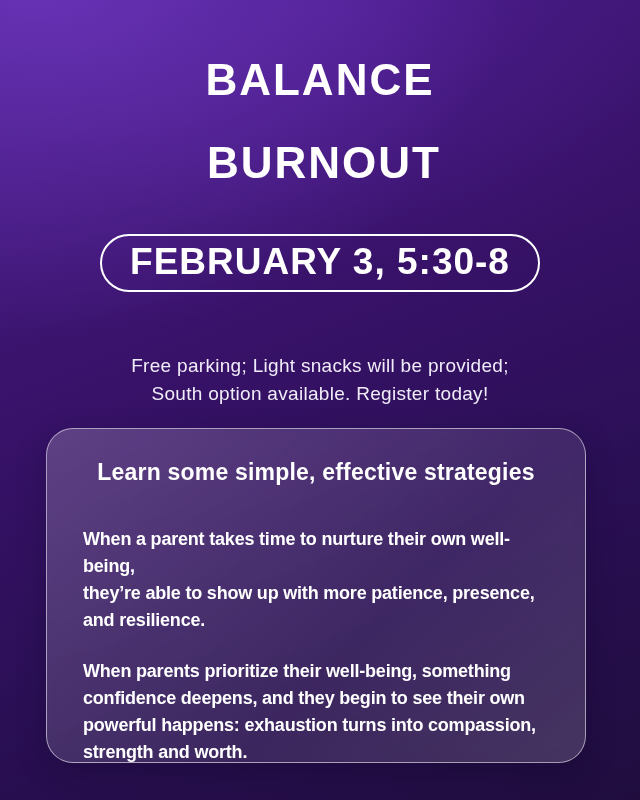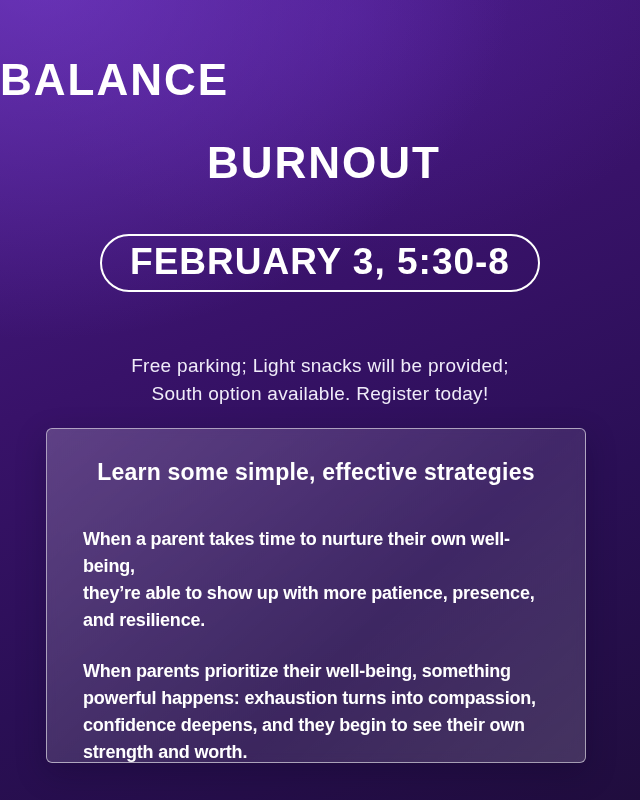--- a/index.html
+++ b/index.html
@@ -14,21 +14,21 @@
     color: #ffffff;
     background:
       radial-gradient(820px 640px at 6% -4%, rgba(126,66,214,0.60), rgba(126,66,214,0) 58%),
       radial-gradient(560px 420px at 55% 2%, rgba(92,36,170,0.35), rgba(92,36,170,0) 60%),
       linear-gradient(158deg, #4a1d8a 0%, #381269 40%, #2a0f55 68%, #200d3e 100%);
   }
 
   
   .title-row {
     position: absolute; top: 58px; left: 0; right: 0;
-    display: flex; align-items: center; justify-content: space-between;
+    display: flex; align-items: center; justify-content: center;
     gap: 20px;
   }
   .title-word {
     font-size: 44px; font-weight: 800; letter-spacing: 2px;
     line-height: 1;
   }
   .title-badge {
     border: 2.5px solid #ffffff; border-radius: 44px;
     padding: 9px 24px 11px 24px;
     font-size: 44px; font-weight: 800; letter-spacing: 2px; line-height: 1;
@@ -62,21 +62,21 @@
     font-size: 19px; font-weight: 400; line-height: 28px;
     color: #f0ecf9; letter-spacing: 0.3px;
   }
 
   
   .glass-card {
     position: absolute; left: 46px; top: 428px;
     width: 540px; height: 335px;
     box-sizing: border-box;
     padding: 26px 36px 0 36px;
-    border-radius: 6px;
+    border-radius: 27px;
     border: 1.5px solid rgba(255,255,255,0.55);
     background: linear-gradient(135deg, rgba(255,255,255,0.20) 0%, rgba(255,255,255,0.10) 60%, rgba(255,255,255,0.16) 100%);
     -webkit-backdrop-filter: blur(6px);
     backdrop-filter: blur(6px);
     box-shadow: 0 10px 30px rgba(10,4,30,0.25);
   }
   .card-heading {
     text-align: center;
     font-size: 23px; font-weight: 800; line-height: 34px;
     letter-spacing: 0.2px;
@@ -117,19 +117,19 @@
     </div>
 
     <div class="card-par first">
       <div>When a parent takes time to nurture their own well-being,</div>
       <div>they’re able to show up with more patience, presence,</div>
       <div>and resilience.</div>
     </div>
 
     <div class="card-par second">
       <div>When parents prioritize their well-being, something</div>
+      <div>confidence deepens, and they begin to see their own</div>
       <div>powerful happens: exhaustion turns into compassion,</div>
-      <div>confidence deepens, and they begin to see their own</div>
       <div>strength and worth.</div>
     </div>
   </div>
 
 </div>
 
 </body></html>

